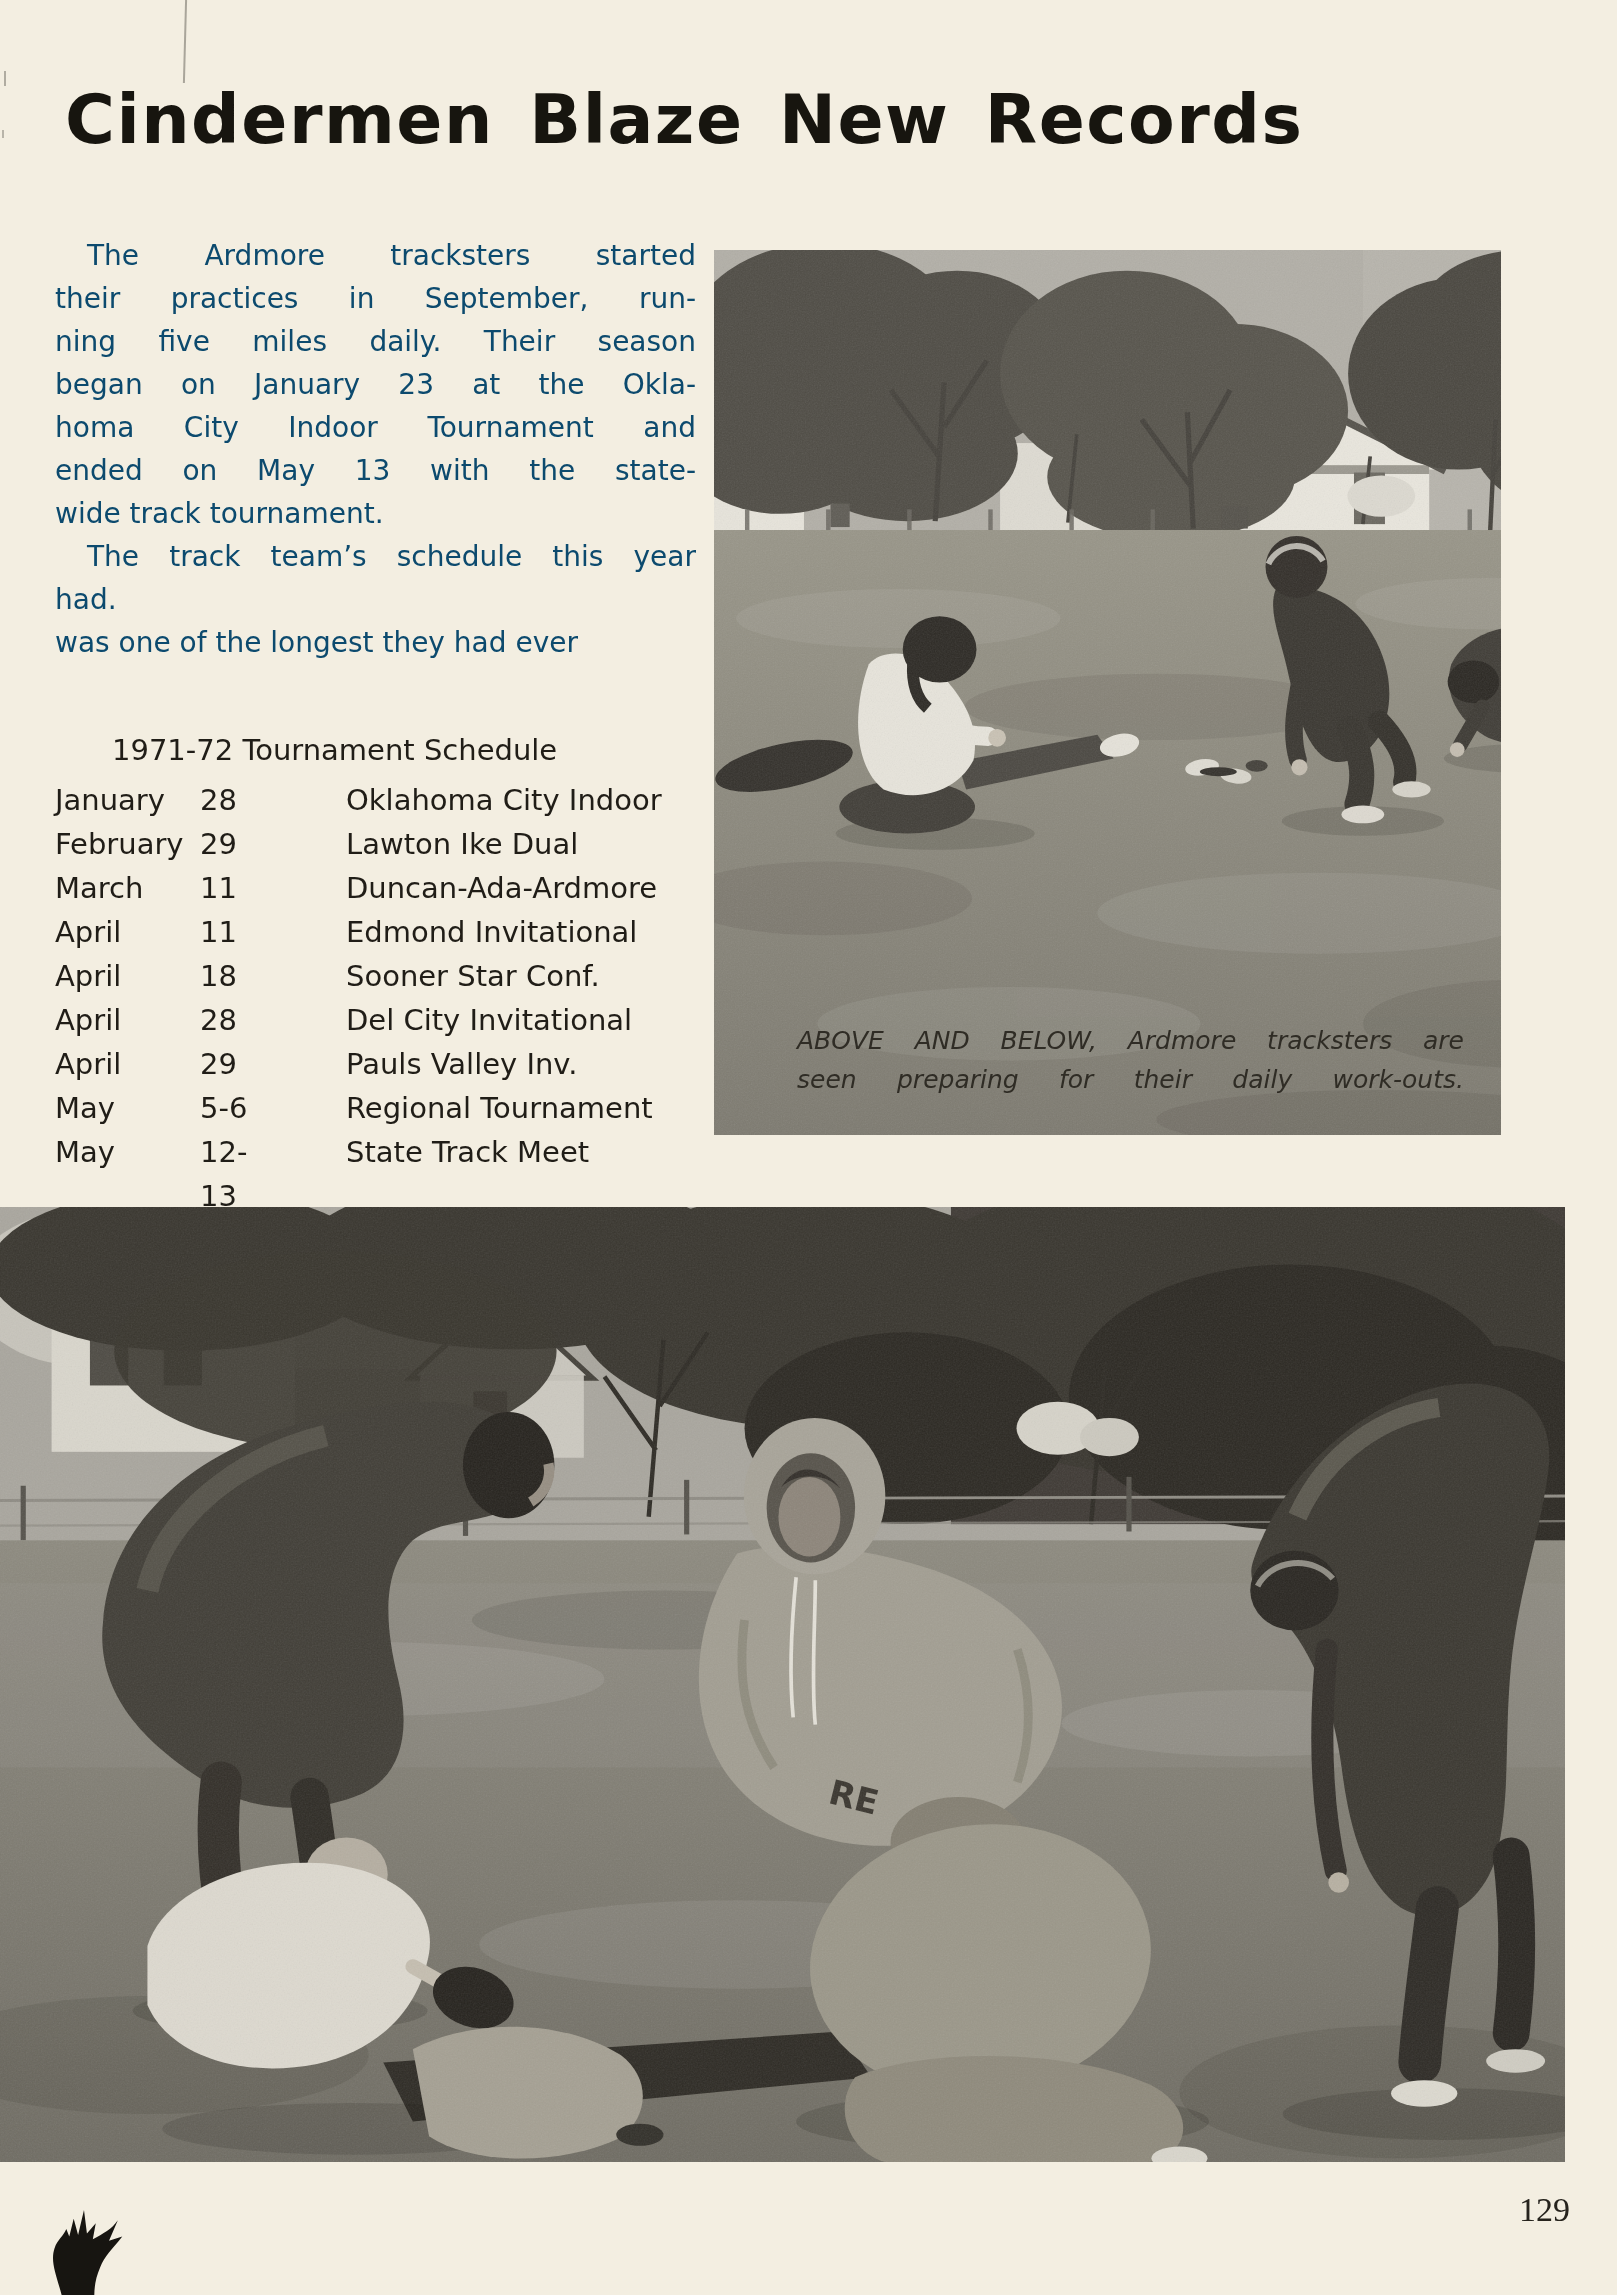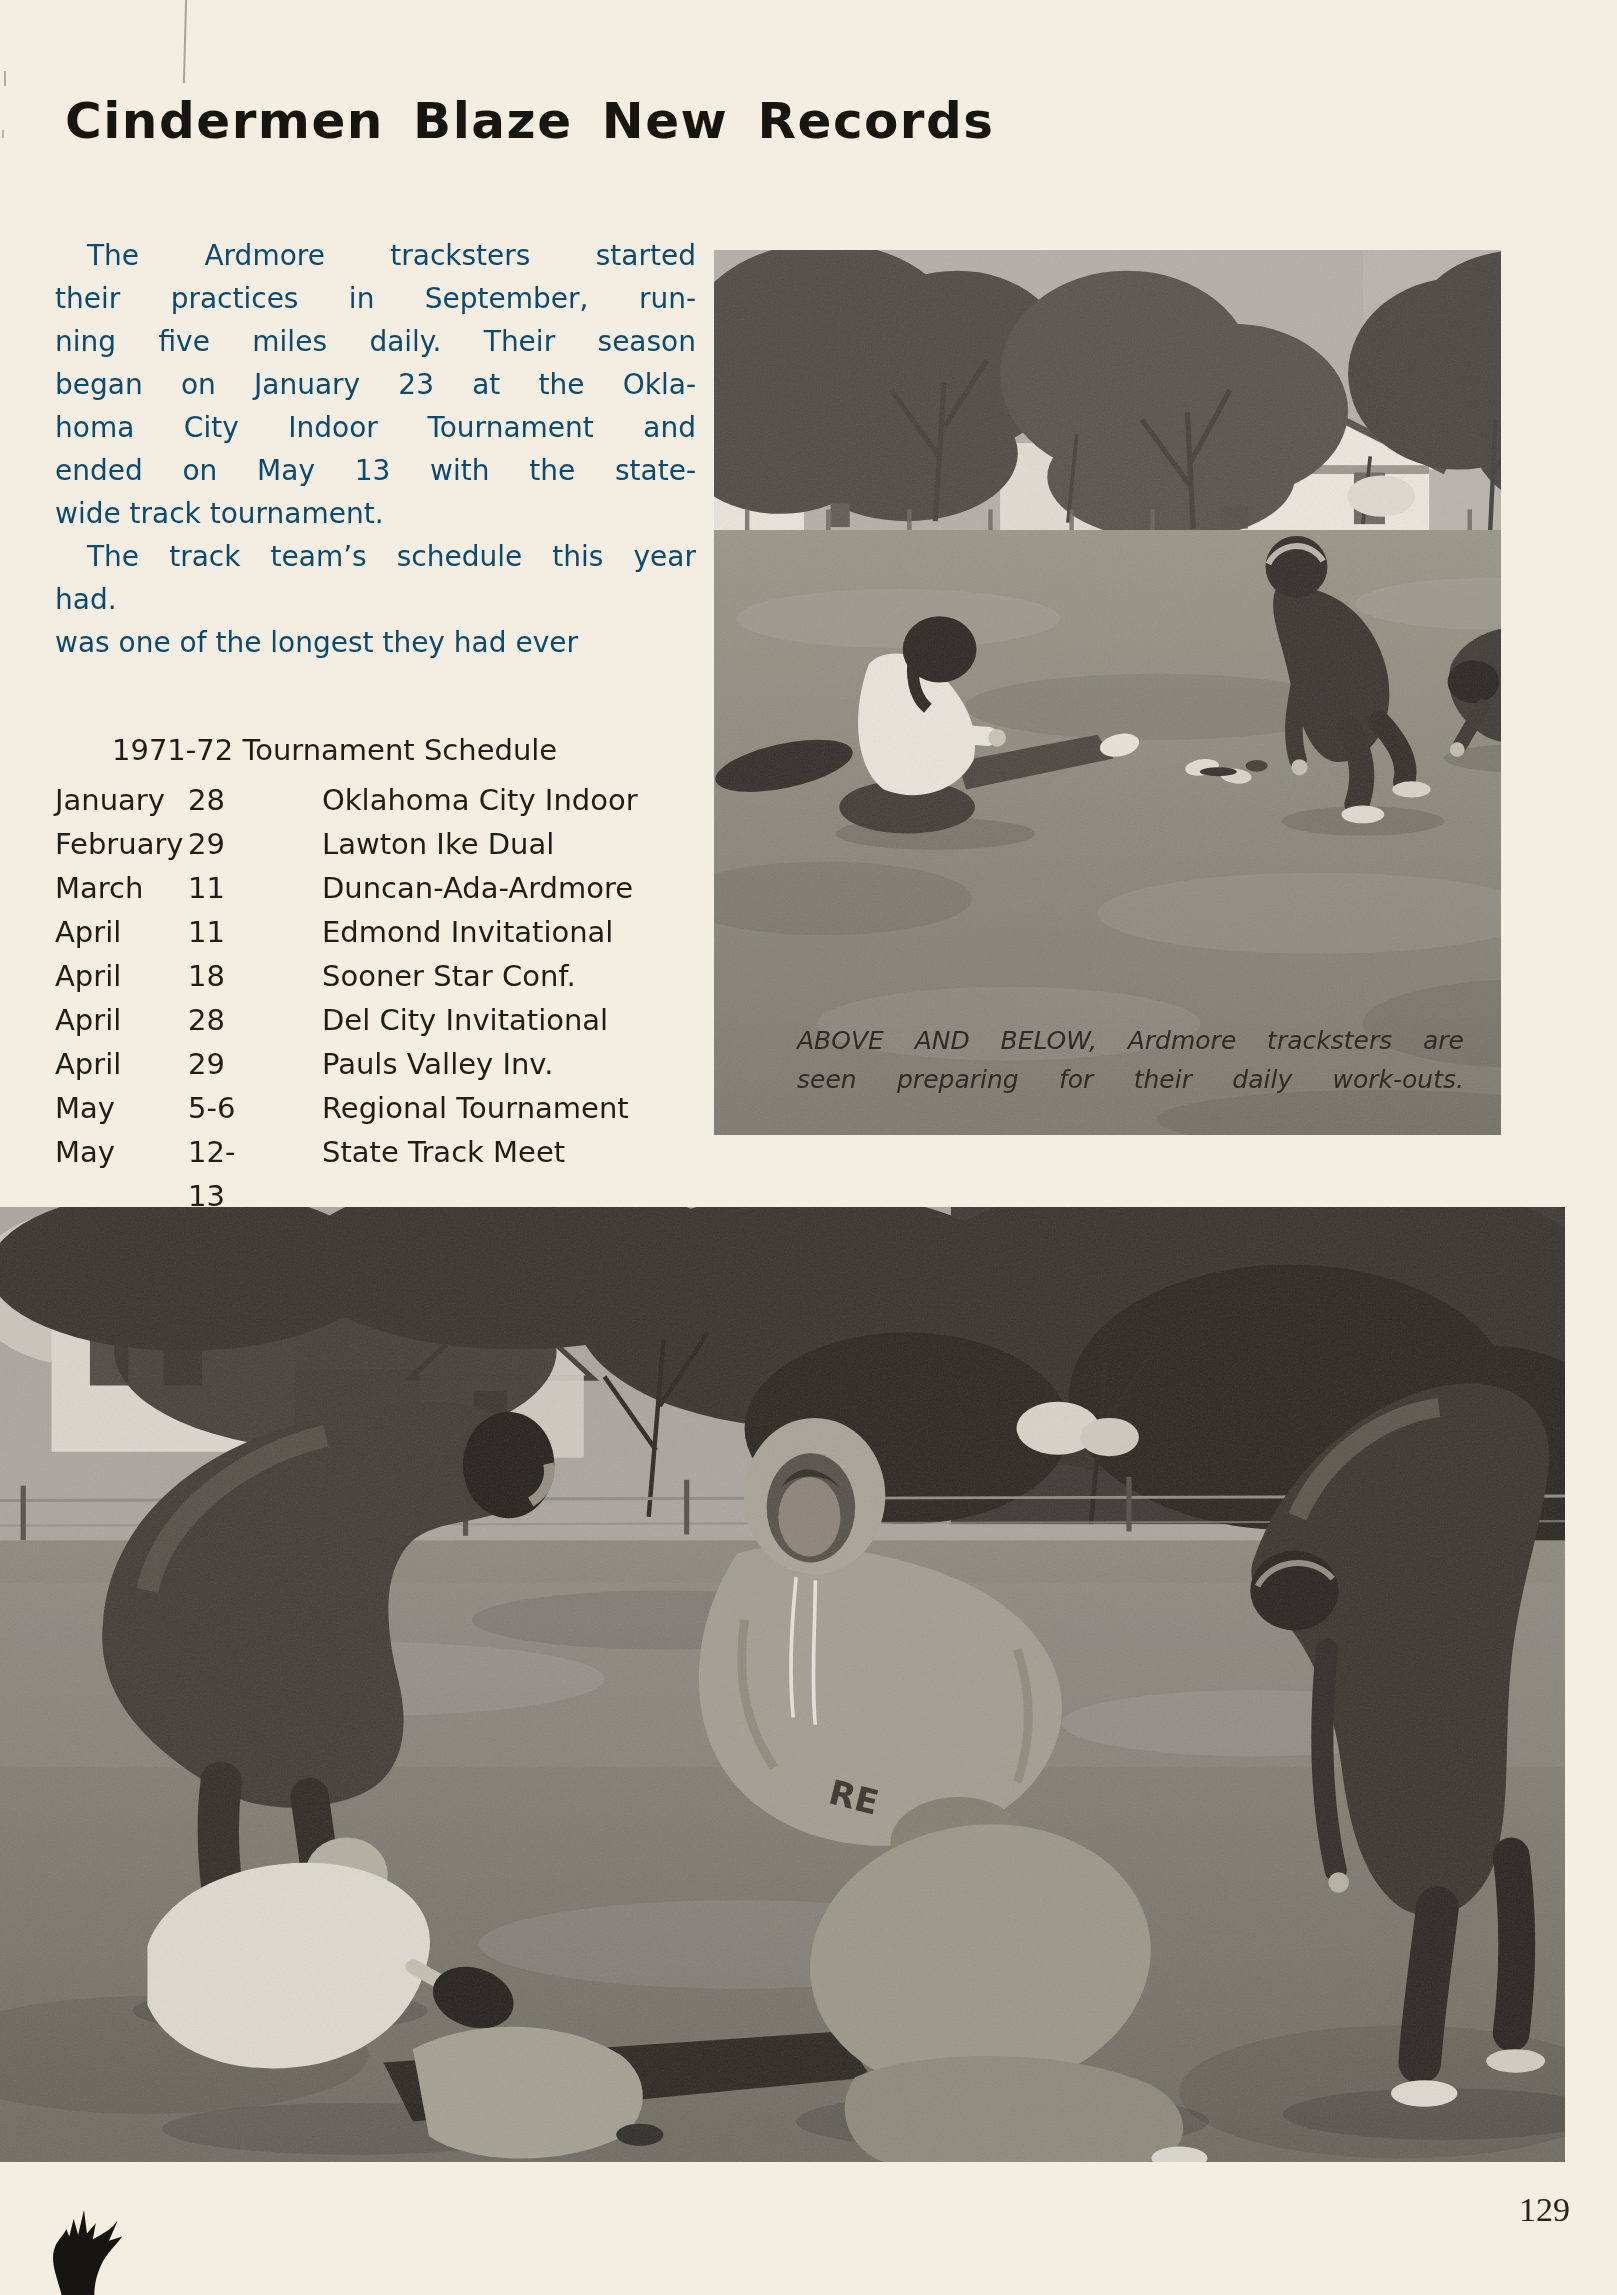--- a/index.html
+++ b/index.html
@@ -5,37 +5,37 @@
   html,body{margin:0;padding:0;background:#d8d4c8;}
   .page{
     position:relative;
     width:1617px;height:2295px;
     background:#f3eee1;
     overflow:hidden;
     font-family:"DejaVu Sans","Liberation Sans",sans-serif;
     color:#1c1a15;
   }
   .title{
-    position:absolute;left:65px;top:92px;margin:0;
-    font-size:50px;font-weight:700;letter-spacing:1.5px;word-spacing:10.3px;
+    position:absolute;left:65px;top:80px;margin:0;
+    font-size:68px;font-weight:700;letter-spacing:1.5px;word-spacing:10.3px;
     color:#17150f;white-space:nowrap;
   }
   .article{
     position:absolute;left:55px;top:234px;width:641px;
     font-size:28px;line-height:43px;color:#0c4a6e;
   }
   .para .tline{text-align:justify;text-align-last:justify;}
   .para .tline:last-child{text-align-last:left;}
   .para .tline:first-child{text-indent:32px;}
   .schedule{
     position:absolute;left:55px;top:728px;width:652px;
     font-size:29px;line-height:44px;color:#201d17;
   }
   .sched-title{padding-left:57px;margin-bottom:5.9px;}
-  .srow{display:grid;grid-template-columns:133px 81px 1fr;}
+  .srow{display:grid;grid-template-columns:133px 81px 1fr;gap:12px;}
   .smonth{text-align:left;}
   .sday{text-align:left;}
   .sevent{padding-left:53px;}
   .photo{position:absolute;overflow:hidden;background:#8b8880;}
   .photo svg{display:block;}
   .top-photo{left:714px;top:250px;width:787px;height:885px;}
   .bottom-photo{left:0;top:1207px;width:1565px;height:955px;}
   .caption{
     position:absolute;left:83px;top:771px;width:667px;
     font-size:25px;line-height:39px;font-style:italic;

